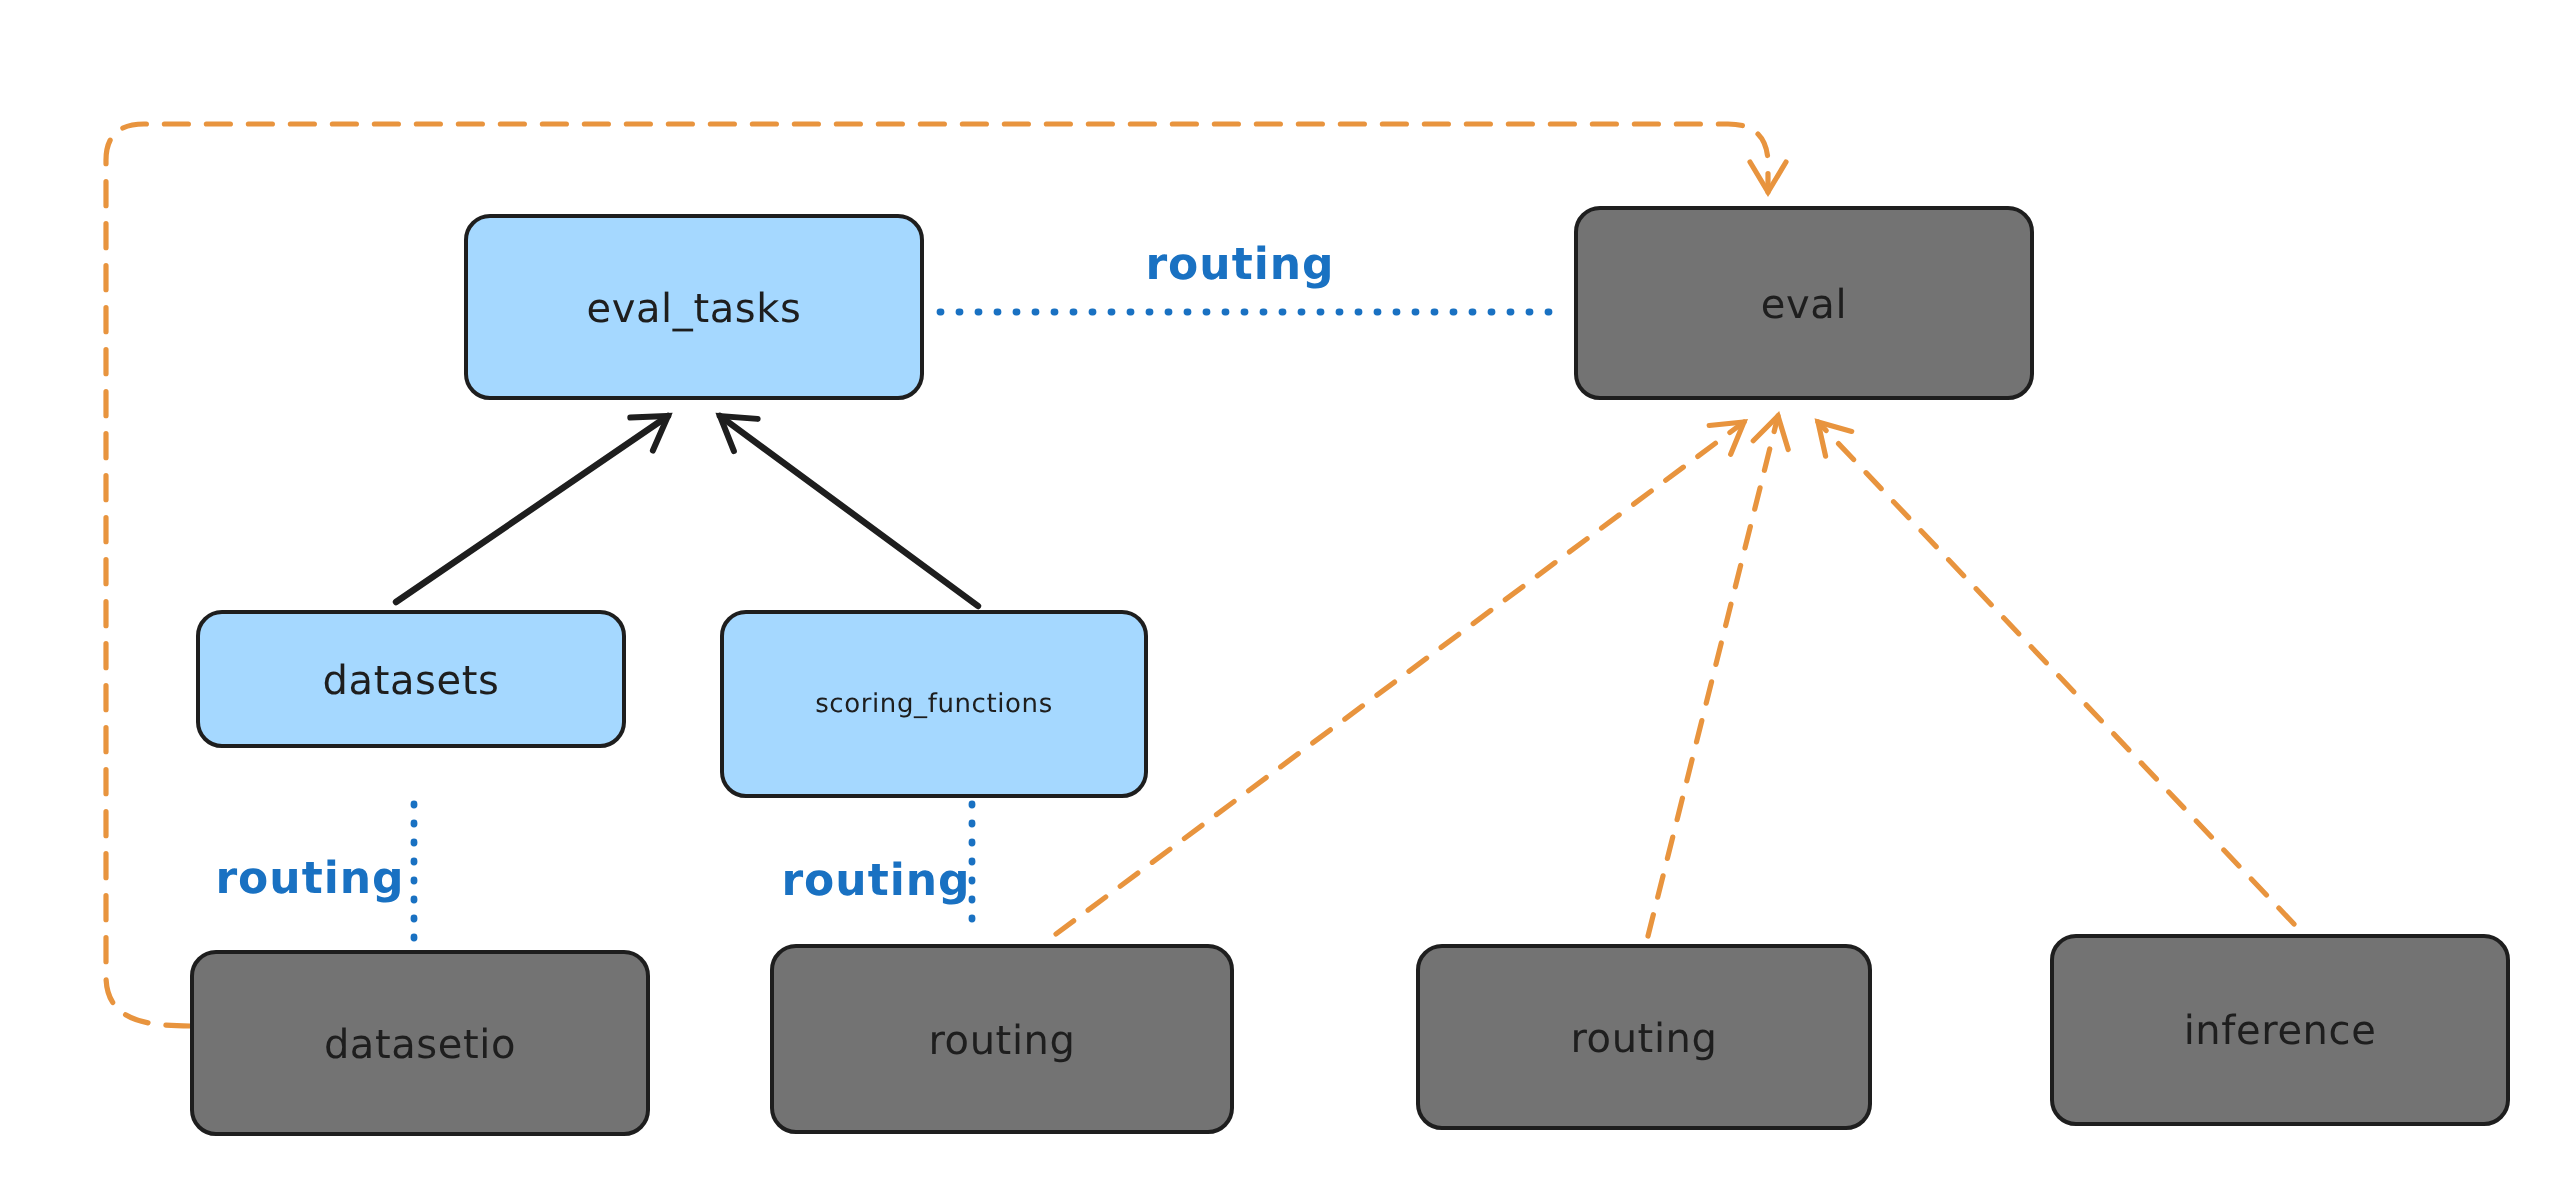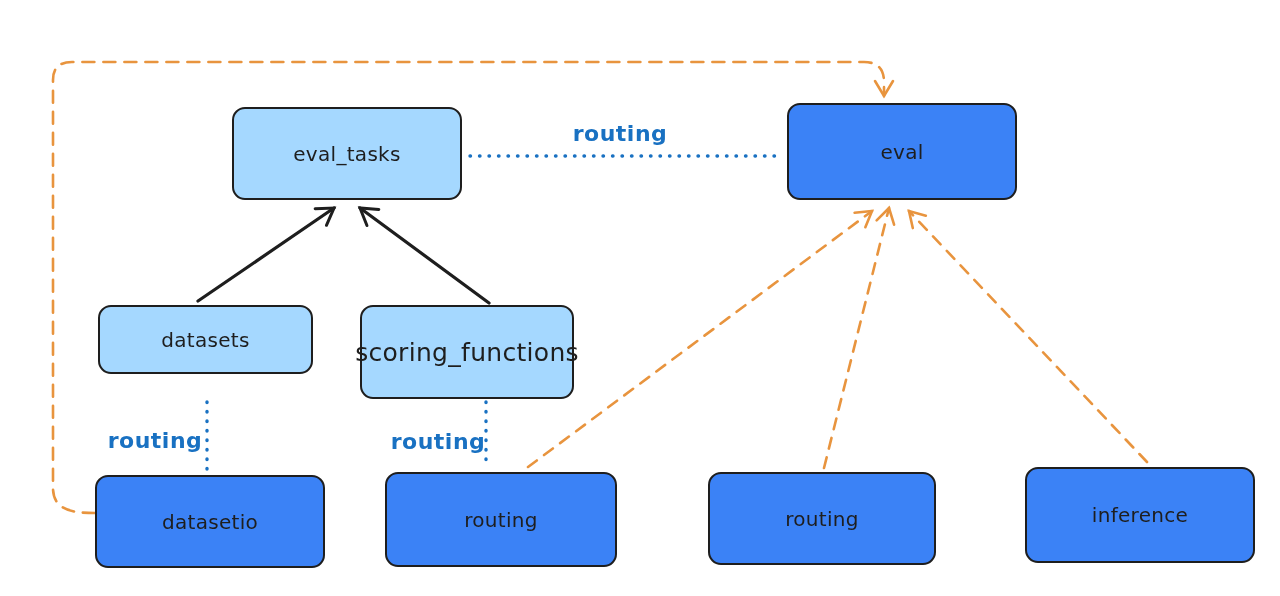--- a/index.html
+++ b/index.html
@@ -15,21 +15,21 @@
     position:absolute;
     box-sizing:border-box;
     border:2.6px solid #1e1e1e;
     border-radius:13px;
     display:flex;align-items:center;justify-content:center;
     font-size:20px;
     color:#1e1e1e;
     letter-spacing:0.3px;
   }
   .node.blue{background:#a5d8ff;}
-  .node.green{background:#3b82f6;}
+  .node.green{background:#737373;}
   .edge-label{
     position:absolute;
     transform:translate(-50%,-50%);
     color:#1971c2;
     font-size:22px;
     font-weight:600;
     letter-spacing:0.5px;
     white-space:nowrap;
   }
 </style>
@@ -72,21 +72,21 @@
   </div>
 
   <div class="node green" style="left:787px;top:103px;width:230px;height:97px">
     <span>eval</span>
   </div>
 
   <div class="node blue" style="left:98px;top:305px;width:215px;height:69px">
     <span>datasets</span>
   </div>
 
-  <div class="node blue" style="left:360px;top:305px;width:214px;height:94px;font-size:25px">
+  <div class="node blue" style="left:360px;top:305px;width:214px;height:94px;font-size:13px">
     <span>scoring_functions</span>
   </div>
 
   <div class="node green" style="left:95px;top:475px;width:230px;height:93px">
     <span>datasetio</span>
   </div>
 
   <div class="node green" style="left:385px;top:472px;width:232px;height:95px">
     <span>routing</span>
   </div>

